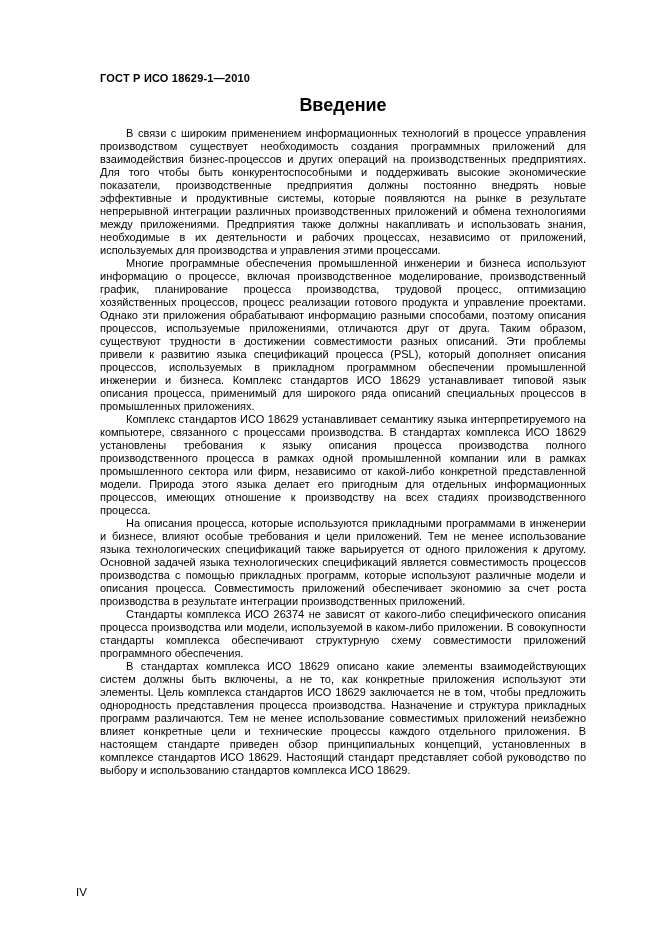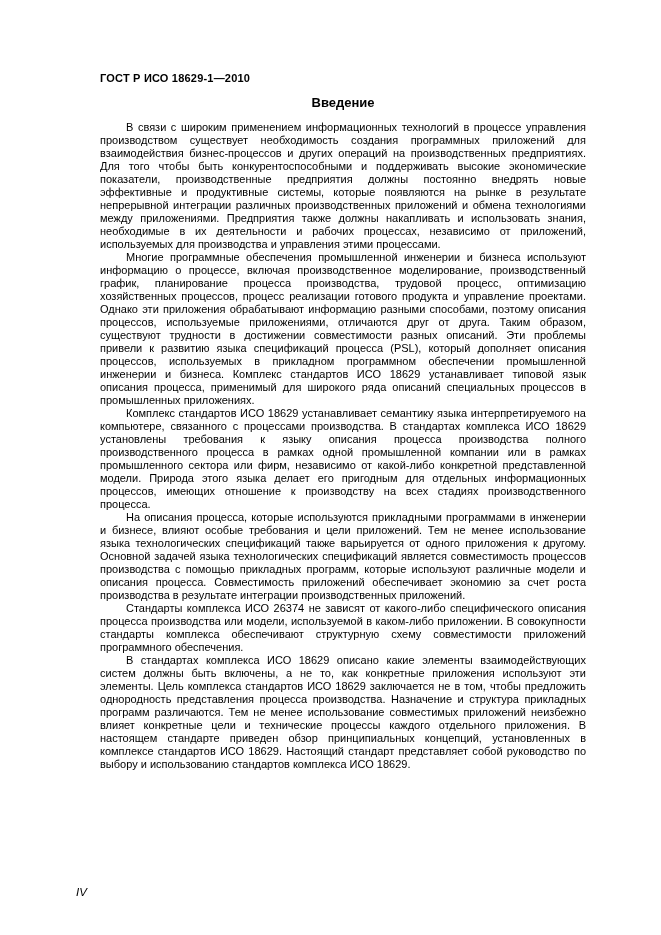--- a/index.html
+++ b/index.html
@@ -18,41 +18,40 @@
     background: #ffffff;
     padding: 57px 75px 0 100px;
     border-radius: 6px;
   }
   .doc-header {
     font-size: 11px;
     font-weight: bold;
     letter-spacing: 0.2px;
   }
   .doc-title {
-    font-size: 13px;
+    font-size: 18px;
     font-weight: bold;
     text-align: center;
     margin-top: 11px;
     margin-bottom: 11px;
   }
   .doc-body p {
     font-size: 11px;
     line-height: 13px;
     text-align: justify;
     text-indent: 26px;
     hyphens: auto;
     -webkit-hyphens: auto;
   }
   .page-footer {
     position: absolute;
     left: 76px;
     bottom: 52px;
     font-size: 11.5px;
     color: #000000;
-    font-style: italic;
   }
 </style>
 </head>
 <body>
 
 <div class="page">
 
   <div class="doc-header">ГОСТ Р ИСО 18629-1—2010</div>
 
   <div class="doc-title">Введение</div>

